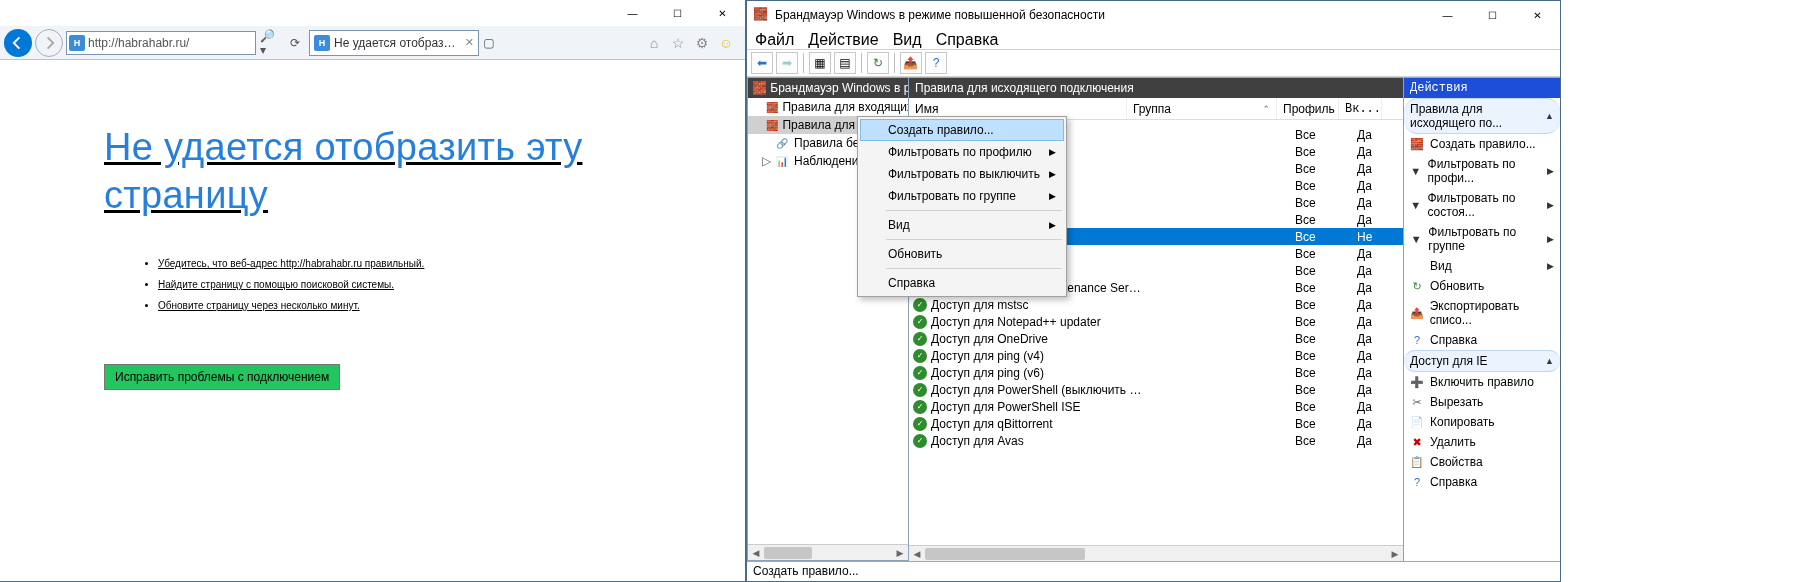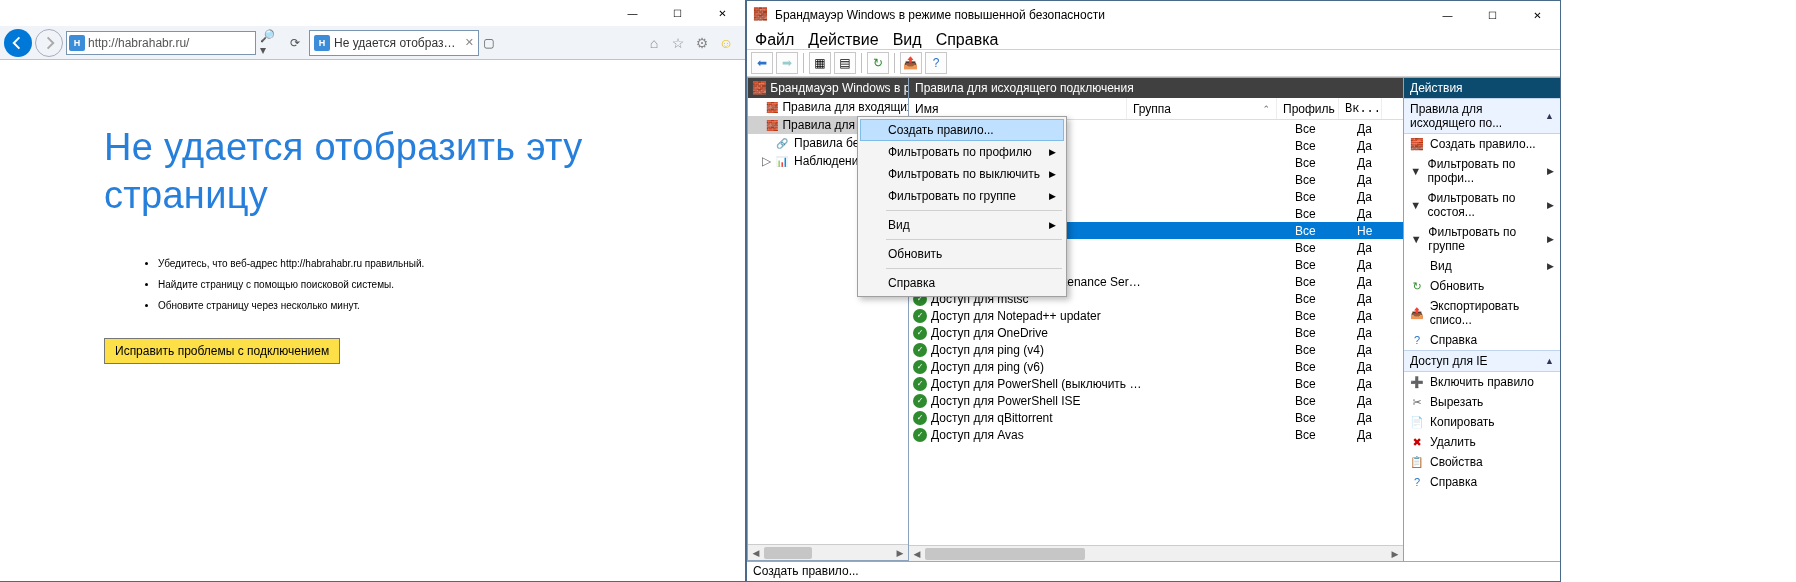--- a/index.html
+++ b/index.html
@@ -22,59 +22,59 @@
   .addr-icon { width:16px; height:16px; background:#3b8dd9; color:#fff; display:flex; align-items:center; justify-content:center; font-weight:bold; font-size:9px; border-radius:2px;}
   .addr-text { padding-left:3px; color:#555; font-size:12px; flex:1; white-space:nowrap; overflow:hidden;}
   .small-btn { width:22px; height:22px; display:flex; align-items:center; justify-content:center; border:1px solid transparent; color:#555; }
   .tab { height:26px; border:1px solid #7a95b0; background:#fff; display:flex; align-items:center; padding:0 4px; max-width:170px; gap:4px;}
   .tab-icon { width:16px; height:16px; background:#3b8dd9; color:#fff; display:flex; justify-content:center; align-items:center; font-size:9px; font-weight:bold; border-radius:2px;}
   .tab-title { flex:1; white-space:nowrap; overflow:hidden; text-overflow:ellipsis; color:#333; font-size:12px;}
   .tab-close { color:#888; font-size:11px; }
   .toolbar-right { margin-left:auto; display:flex; gap:6px; align-items:center; padding-right:6px;}
   .tool-glyph { width:18px; height:18px; display:flex; align-items:center; justify-content:center; color:#8a8a8a; font-size:14px;}
   
-  .ie-content { flex:1; padding:64px 33px 0 104px; color:#000; }
+  .ie-content { flex:1; padding:64px 33px 0 104px; color:#000;text-decoration:underline; }
   .ie-heading { font-size:38px; font-weight:300; color:#267fdb; line-height:1.25; margin-bottom:34px; letter-spacing:0.3px;}
   .ie-list { list-style:disc; padding-left:36px; }
   .ie-list li { padding:5px 0; font-size:10px;margin-left:18px;}
-  .fix-btn { margin-top:22px; border:1px solid #777; background:#fde047; padding:5px 10px; font-size:12px; display:inline-block;}
+  .fix-btn { margin-top:48px; border:1px solid #777; background:#22c55e; padding:5px 10px; font-size:12px; display:inline-block;}
   
   .fw-titlebar { height:28px; display:flex; align-items:center; background:#fff; }
   .fw-menu { height:20px; display:flex; gap:14px; padding:2px 8px; background:#fff;}
   .fw-menu span { font-size:16px; }
   .fw-toolbar { height:28px; border-top:1px solid #d0d0d0; border-bottom:1px solid #d0d0d0; display:flex; align-items:center; padding:0 4px; gap:3px; background:#fff;}
   .tb-btn { width:22px; height:22px; border:1px solid #c8c8c8; display:flex; align-items:center; justify-content:center; font-size:11px; background:#fdfdfd;}
   .tb-sep { width:1px; height:20px; background:#c0c0c0; margin:0 2px; }
   .fw-body { flex:1; display:flex; border-top:1px solid #9ab; overflow:hidden;}
   .fw-tree { width:162px; border:1px solid #8ca2bd; border-top:none; background:#fff; overflow:hidden; position:relative;}
   .tree-header { background:#404040; color:#fff; padding:3px 4px; font-size:12px; white-space:nowrap; overflow:hidden; height:20px;}
   .tree-item { display:flex; align-items:center; gap:4px; padding:2px 2px 2px 14px; font-size:12px; white-space:nowrap; overflow:hidden;}
   .tree-item.sel { background:#d0d0d0; }
   .tree-arrow { width:10px; display:inline-block; color:#666;}
   .tree-ic { width:14px; height:14px; display:inline-flex; justify-content:center; align-items:center; font-size:10px;}
   .fw-middle { flex:1; display:flex; flex-direction:column; border-right:1px solid #8ca2bd; position:relative;}
   .mid-header { background:#404040; color:#fff; padding:3px 6px; font-size:12px; height:20px;}
   .col-headers { display:flex; background:#fff; border-bottom:1px solid #ddd; height:22px; align-items:center; font-size:12px;}
   .col { padding-left:6px; border-right:1px solid #eee; height:100%; display:flex; align-items:center;}
   .col.name{ flex:0 0 218px;} .col.group{flex:0 0 150px;} .col.profile{flex:0 0 62px;} .col.enabled{flex:0 0 30px;font-family:Liberation Mono, monospace;}
-  .rule-list { flex:1; overflow:hidden; }
+  .rule-list { flex:1; overflow:hidden;margin-top:6px; }
   .rule-row { display:flex; align-items:center; height:17px; font-size:12px; padding-left:4px;}
   .rule-row.sel { background:#0078d4; color:#fff;}
   .rule-ic { width:14px; height:14px; border-radius:50%; display:inline-flex; align-items:center; justify-content:center; font-size:8px; margin-right:4px;}
   .rule-ic.allow { background:#2e8b2e; color:#fff;}
   .rn { flex:0 0 214px; white-space:nowrap; overflow:hidden; text-overflow:ellipsis;}
   .rg { flex:0 0 150px;} .rp{flex:0 0 62px;} .re{flex:0 0 30px;}
   .hscroll { height:16px; background:#f0f0f0; border-top:1px solid #ccc; display:flex; align-items:center;}
   .hscroll .arrow{width:16px; text-align:center; color:#666; font-size:9px;}
   .hscroll .thumb{width:48px; height:12px; background:#c6c6c6; border-radius:2px;}
   .fw-status { height:20px; border-top:1px solid #9ab; padding:2px 6px; font-size:12px; background:#fff;}
   
   .fw-actions { width:156px; border-left:0; display:flex; flex-direction:column;}
-  .act-title { background:#0c4a6e; color:#fff; padding:3px 6px; font-size:12px; height:20px;}
-  .act-section { background:#eaf3ff; padding:3px 6px; font-size:12px; display:flex; align-items:center; border-top:1px solid #c1d6ee; border-bottom:1px solid #c1d6ee;}
+  .act-title { background:#1d4ed8; color:#fff; padding:3px 6px; font-size:12px; height:20px;font-family:Liberation Mono, monospace;}
+  .act-section { background:#eaf3ff; padding:3px 6px; font-size:12px; display:flex; align-items:center; border-top:1px solid #c1d6ee; border-bottom:1px solid #c1d6ee;border-radius:14px;}
   .act-section .chev { margin-left:auto; color:#335; font-size:9px;}
   .act-item { display:flex; align-items:center; gap:6px; padding:3px 6px; font-size:12px;}
   .act-item .ic { width:14px; height:14px; display:inline-flex; align-items:center; justify-content:center; font-size:11px;}
   .act-item .chev-r { margin-left:auto; color:#333; font-size:9px; }
   
   .ctx-menu { position:absolute; top:38px; left:-52px; width:210px; background:#f4f4f4; border:1px solid #a0a0a0; box-shadow:3px 3px 6px rgba(0,0,0,0.25); z-index:50; padding:2px;}
   .ctx-item { display:flex; align-items:center; padding:4px 8px 4px 28px; font-size:12px; position:relative;}
   .ctx-item.hl { background:#bfe0ff; border:1px solid #7fbce8; padding:3px 7px 3px 27px;}
   .ctx-item .chev { margin-left:auto; font-size:9px;}
   .ctx-sep { height:1px; background:#d0d0d0; margin:3px 2px 3px 26px;}

